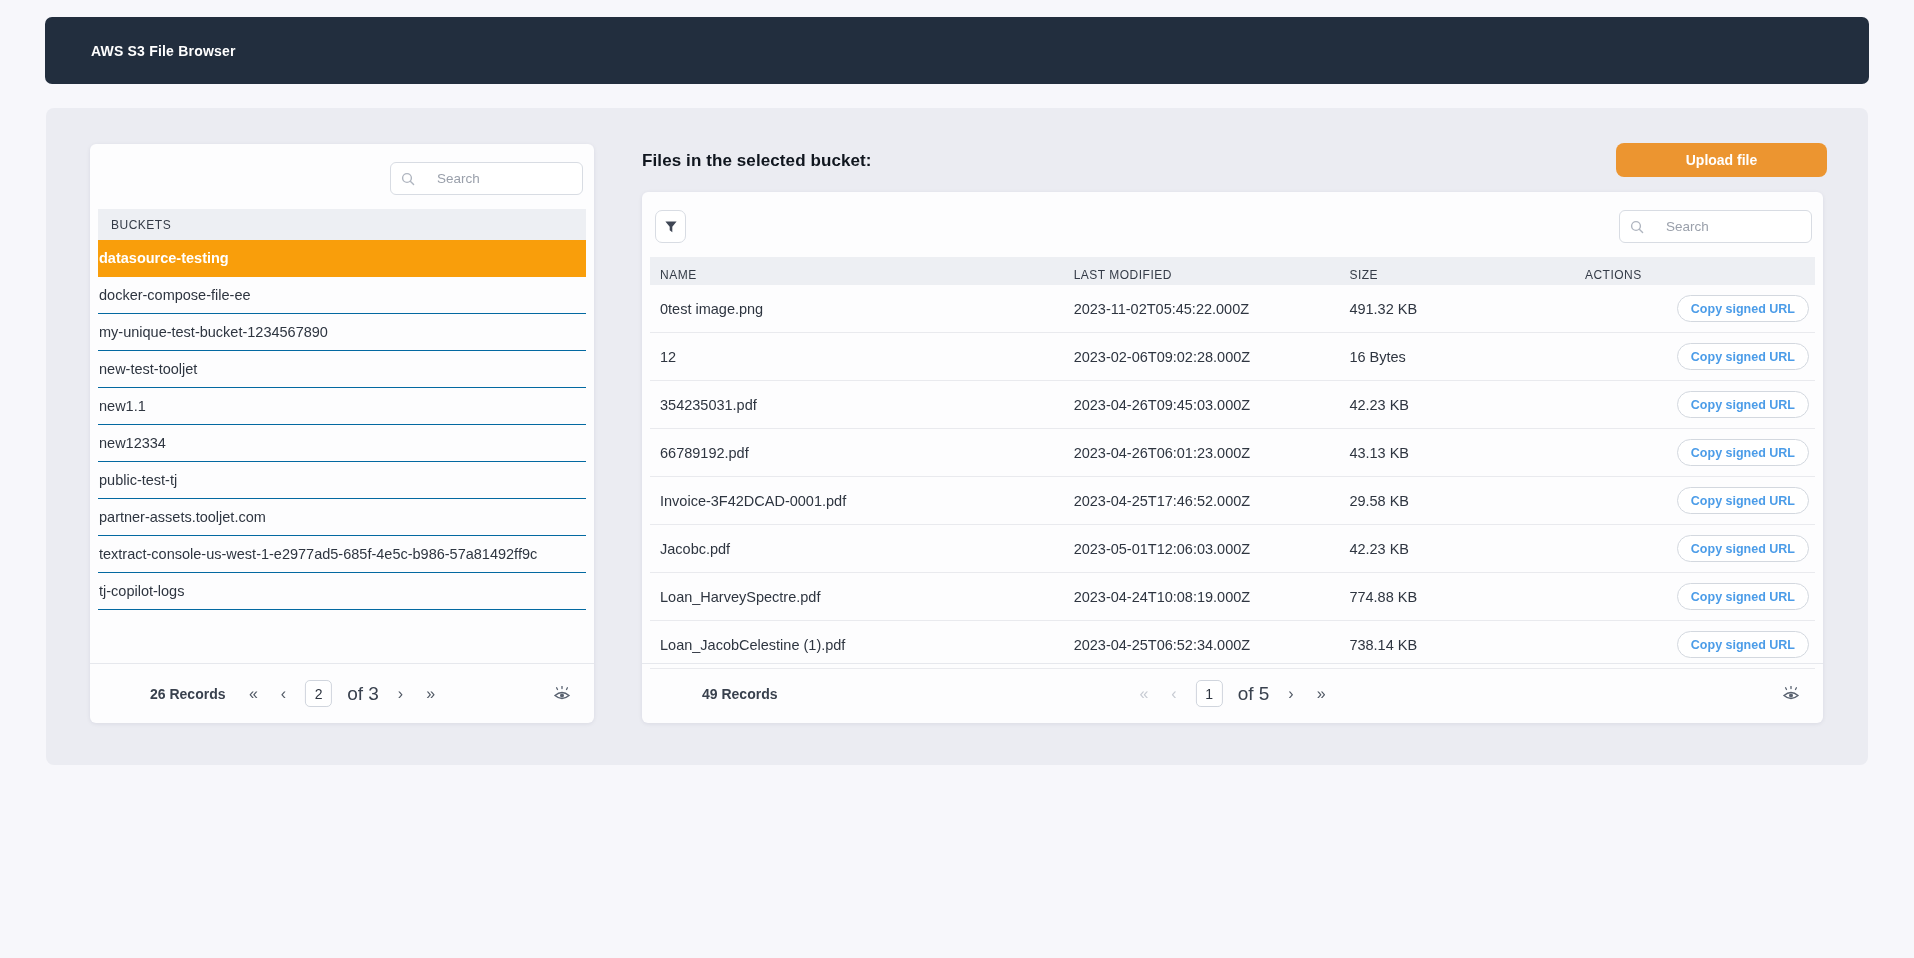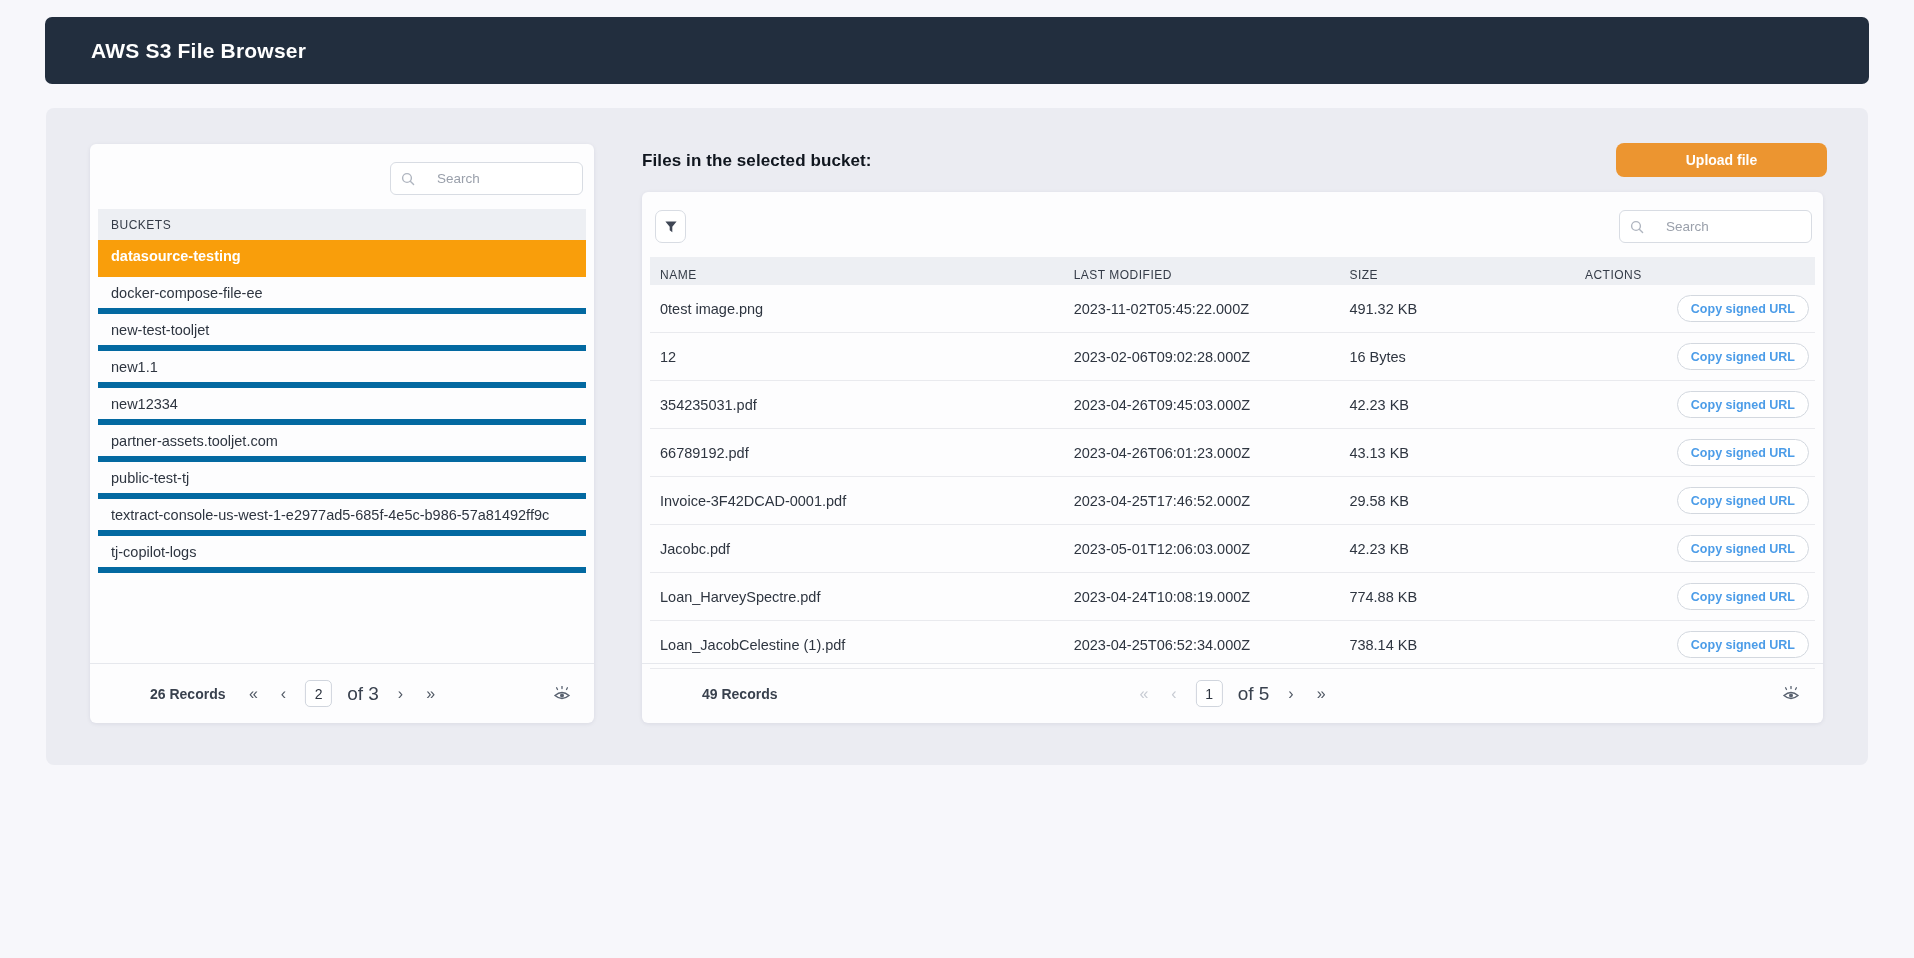--- a/index.html
+++ b/index.html
@@ -11,21 +11,21 @@
     position:relative;
     overflow:hidden;
   }
 
   
   .app-header {
     position:absolute; left:45px; top:17px; width:1824px; height:67px;
     background:var(--header-navy,#222e3e); border-radius:7px;
     display:flex; align-items:center; padding-left:46px;
   }
-  .app-title { color:#ffffff; font-size:21px; font-weight:700; letter-spacing:.2px; }
+  .app-title { color:#ffffff; font-size:14px; font-weight:700; letter-spacing:.2px; }
 
   
   .main-container {
     position:absolute; left:46px; top:108px; width:1822px; height:657px;
     background:#ebecf2; border-radius:8px;
   }
 
   
   .bucket-card {
     position:absolute; left:44px; top:36px; width:504px; height:579px;
@@ -46,22 +46,22 @@
     font-family:"Liberation Sans","DejaVu Sans",sans-serif; color:#3a414d; background:transparent;
   }
   .search-box input::placeholder { color:#9aa0ab; }
 
   .list-header {
     height:31px; background:#edeff3; display:flex; align-items:center;
     padding-left:13px; font-size:12px; font-weight:500; color:#343b47; letter-spacing:.5px;
   }
   .bucket-list { list-style:none; }
   .bucket-item {
-    height:37px; display:flex; align-items:center; padding-left:13px;
-    font-size:14.5px; color:#2e3540; border-bottom:6px solid #0369a1;
+    height:37px; display:flex; align-items:center; padding-left:1px;
+    font-size:14.5px; color:#2e3540; border-bottom:1px solid #0369a1;
     cursor:pointer; background:#fdfdfe;text-align:center;
   }
   .bucket-item.selected {
     background:var(--accent-orange,#f99e0b); color:#ffffff; font-weight:700;
     border-bottom-color:var(--accent-orange,#f99e0b);
   }
 
   .card-footer {
     position:absolute; left:0; right:0; bottom:0; height:60px;
     border-top:1px solid #e6e8ed;
@@ -162,39 +162,42 @@
 
     <ul class="bucket-list">
   <li class="bucket-item selected">
     <span>datasource-testing</span>
   </li>
 
   <li class="bucket-item">
     <span>docker-compose-file-ee</span>
   </li>
 
+  <li class="bucket-item">
+    <span>my-unique-test-bucket-1234567890</span>
+  </li>
 
   <li class="bucket-item">
     <span>new-test-tooljet</span>
   </li>
 
   <li class="bucket-item">
     <span>new1.1</span>
   </li>
 
   <li class="bucket-item">
     <span>new12334</span>
   </li>
 
   <li class="bucket-item">
+    <span>public-test-tj</span>
+  </li>
+
+  <li class="bucket-item">
     <span>partner-assets.tooljet.com</span>
-  </li>
-
-  <li class="bucket-item">
-    <span>public-test-tj</span>
   </li>
 
   <li class="bucket-item">
     <span>textract-console-us-west-1-e2977ad5-685f-4e5c-b986-57a81492ff9c</span>
   </li>
 
   <li class="bucket-item">
     <span>tj-copilot-logs</span>
   </li>
 </ul>

